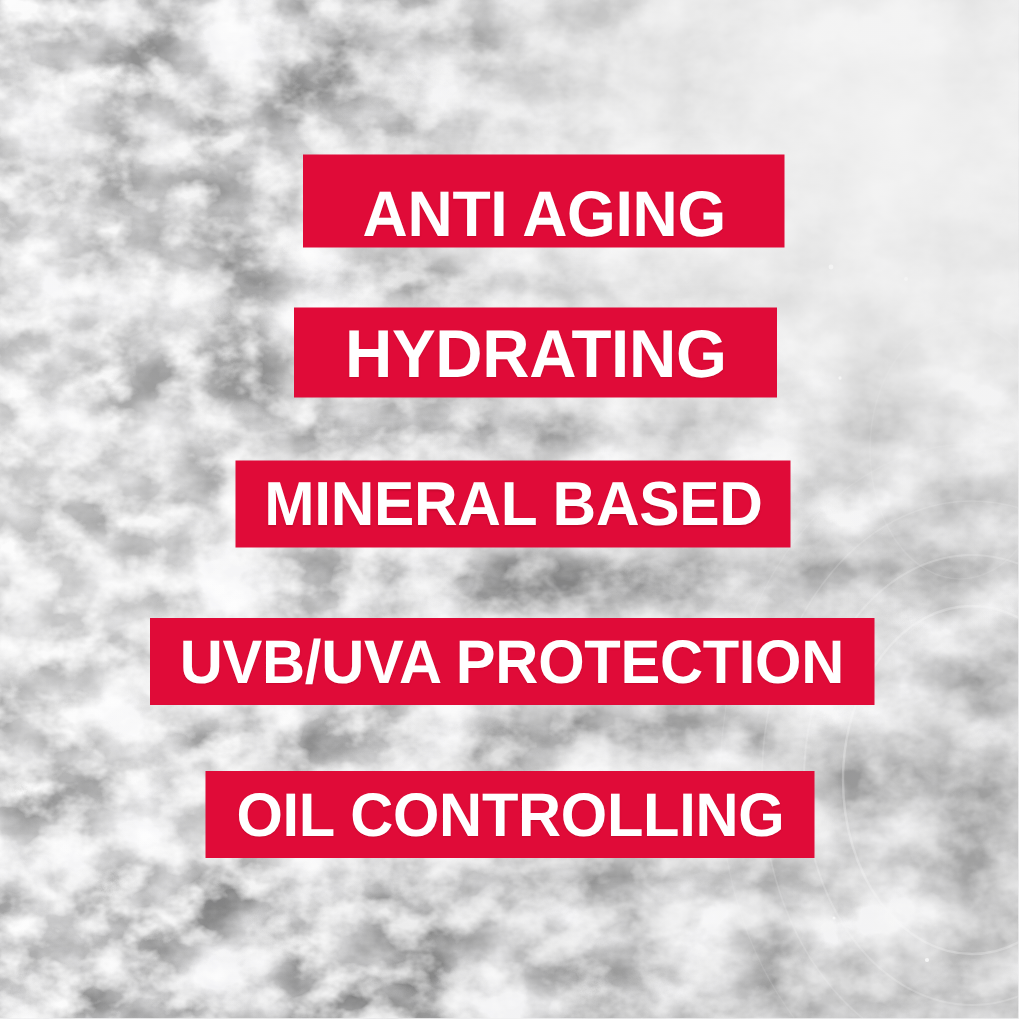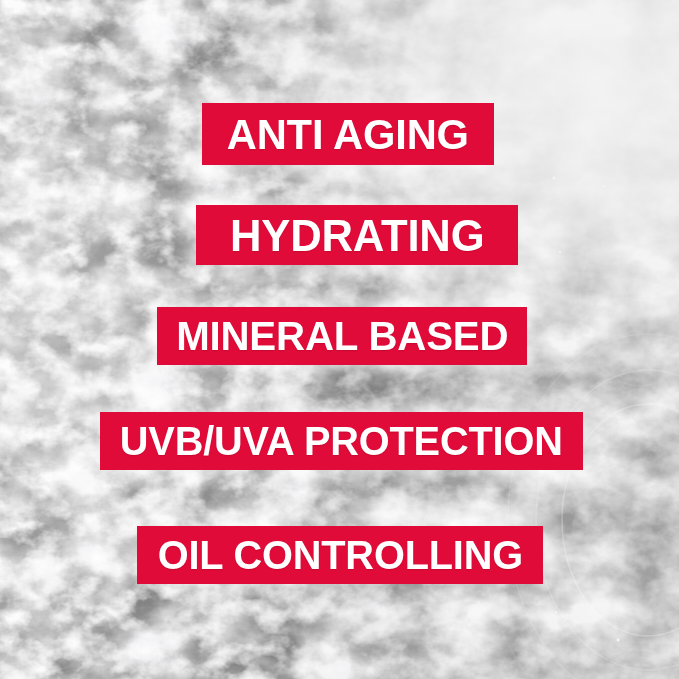--- a/index.html
+++ b/index.html
@@ -77,25 +77,25 @@
     font-weight: bold;
     letter-spacing: -0.2px;
     white-space: nowrap;
     line-height: 1;
     text-shadow: 0 1px 1px rgba(140,0,25,0.28);
     transform: scaleX(0.97);
     transform-origin: center center;
   }
 
   
-  #bar-0 { left: 202px; top: 103px; width: 292px; height: 62px; }
+  #bar-0 { left: 202px; top: 103px; width: 321px; height: 62px; align-items: flex-end; }
   #bar-1 { left: 196px; top: 205px; width: 322px; height: 60px; }
   #bar-2 { left: 157px; top: 307px; width: 370px; height: 58px; }
   #bar-3 { left: 100px; top: 412px; width: 483px; height: 58px; }
-  #bar-4 { left: 137px; top: 514px; width: 406px; height: 58px; margin-top: 12px; }
+  #bar-4 { left: 137px; top: 514px; width: 406px; height: 58px; }
 
   #bar-0 .benefit-label { font-size: 45px; }
   #bar-1 .benefit-label { font-size: 45px; }
   #bar-2 .benefit-label { font-size: 45px; }
   #bar-3 .benefit-label { font-size: 45px; }
   #bar-4 .benefit-label { font-size: 45px; }
 
   
   .bar-glow {
     position: absolute;

